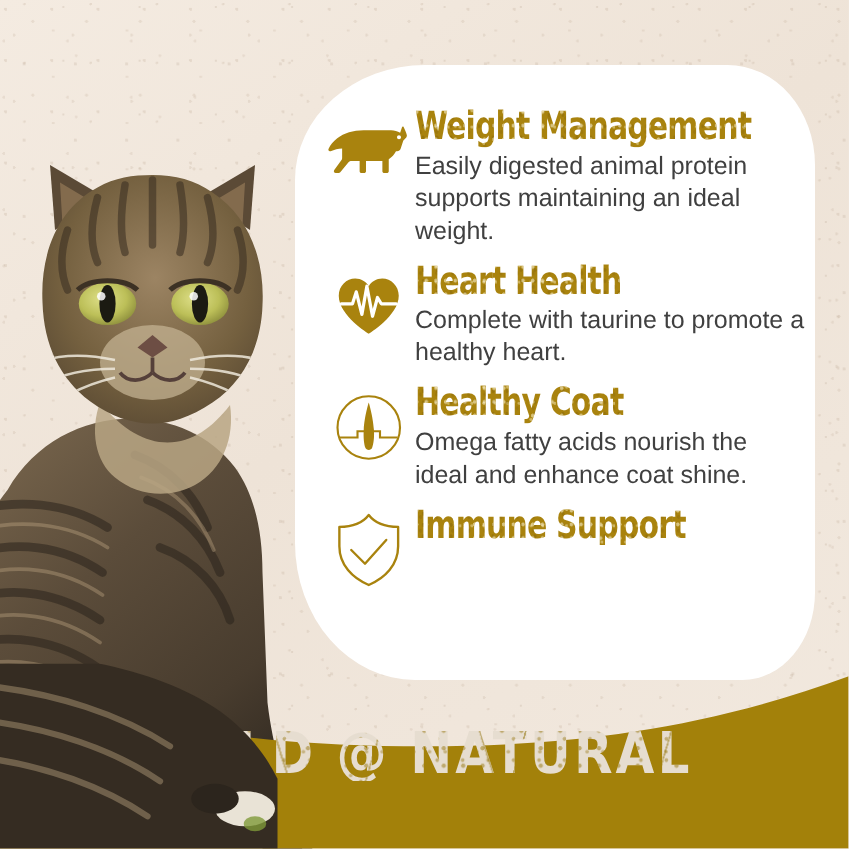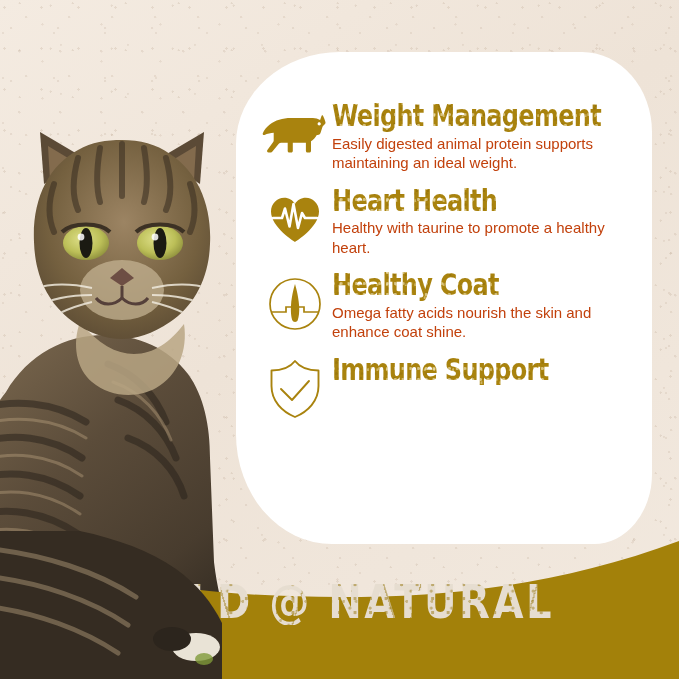--- a/index.html
+++ b/index.html
@@ -63,21 +63,21 @@
   .card-shape {
     position: absolute;
     inset: 0;
     background: #ffffff;
     border-radius: 104px 70px 58px 96px / 92px 80px 70px 110px;
     box-shadow: 0 0 0 0 rgba(0,0,0,0);
   }
   .card-inner {
     position: absolute;
     inset: 0;
-    padding: 48px 0 0 22px;
+    padding: 34px 0 0 22px;
     box-sizing: border-box;
   }
 
   
   .benefit-row {
     position: relative;
     display: flex;
     align-items: flex-start;
     margin-bottom: 12px;
   }
@@ -111,23 +111,23 @@
       radial-gradient(circle at 34% 78%, rgba(130,98,12,.30) 0 1.3px, transparent 1.7px),
       linear-gradient(#a9830e, #a9830e);
     background-size: 9px 11px, 13px 9px, 11px 13px, 15px 11px, 100% 100%;
     -webkit-background-clip: text;
     background-clip: text;
     -webkit-text-fill-color: transparent;
     color: transparent;
   }
   .benefit-desc {
     font-family: "Liberation Sans", sans-serif;
-    font-size: 15px;
+    font-size: 20px;
     line-height: 1.30;
-    color: #c2410c;
+    color: #404040;
     margin: 0;
     max-width: 312px;
   }
 
   
   .gold-banner {
     position: absolute;
     left: 0;
     bottom: 0;
     width: 679px;
@@ -323,36 +323,36 @@
         <div class="benefit-icon">
           <svg width="52" height="48" viewBox="0 0 52 48" xmlns="http://www.w3.org/2000/svg">
             <path fill="#a9830e" d="M26,46 C26,46 2,31.5 2,15.6 C2,7.6 8.2,1.8 15.2,1.8
               c4.7,0 8.7,2.5 10.8,6.2 C28.1,4.3 32.1,1.8 36.8,1.8
               C43.8,1.8 50,7.6 50,15.6 C50,31.5 26,46 26,46 Z"></path>
             <path fill="none" stroke="#ffffff" stroke-width="2.6" stroke-linejoin="round" stroke-linecap="round" d="M4,22 L13,22 L16,12.5 L20.5,30.5 L24.5,8 L29,32 L33,17 L36,22 L48,22"></path>
           </svg>
         </div>
         <div class="benefit-text">
           <div class="benefit-title">Heart Health</div>
-          <p class="benefit-desc">Healthy with taurine to promote a healthy heart.</p>
+          <p class="benefit-desc">Complete with taurine to promote a healthy heart.</p>
         </div>
       </div>
 
       <div class="benefit-row">
         <div class="benefit-icon">
           <svg width="54" height="54" viewBox="0 0 54 54" xmlns="http://www.w3.org/2000/svg">
             <circle cx="27" cy="27" r="25" fill="none" stroke="#a9830e" stroke-width="1.7"></circle>
             <path d="M4,35 L18,35 L18,30 L36,30 L36,35 L50,35" fill="none" stroke="#a9830e" stroke-width="1.7"></path>
             <path fill="#a9830e" d="M27,7 C27,7 23.6,18 23,28.5 C22.6,35.5 23.3,40 24.2,43
               C24.9,45.4 28.9,45.6 29.7,43.2 C30.8,40 31.6,35.2 31.1,28.5 C30.4,18 27,7 27,7 Z"></path>
           </svg>
         </div>
         <div class="benefit-text">
           <div class="benefit-title">Healthy Coat</div>
-          <p class="benefit-desc">Omega fatty acids nourish the skin and enhance coat shine.</p>
+          <p class="benefit-desc">Omega fatty acids nourish the ideal and enhance coat shine.</p>
         </div>
       </div>
 
       <div class="benefit-row">
         <div class="benefit-icon">
           <svg width="54" height="60" viewBox="0 0 54 60" xmlns="http://www.w3.org/2000/svg">
             <path fill="none" stroke="#a9830e" stroke-width="1.9" stroke-linejoin="round" d="M27,2 C22,8.5 13.5,11.5 3.5,11.5 L3.5,27 C3.5,42 14,52.5 27,58
                  C40,52.5 50.5,42 50.5,27 L50.5,11.5 C40.5,11.5 32,8.5 27,2 Z"></path>
             <path fill="none" stroke="#a9830e" stroke-width="1.9" stroke-linecap="round" stroke-linejoin="round" d="M13,30 L24,41 L41,22"></path>
           </svg>

